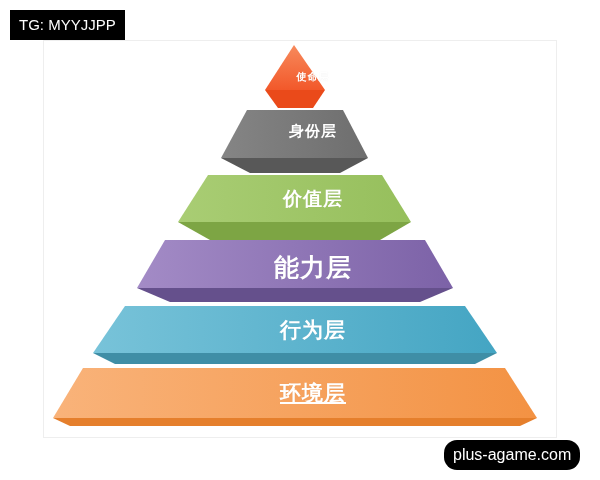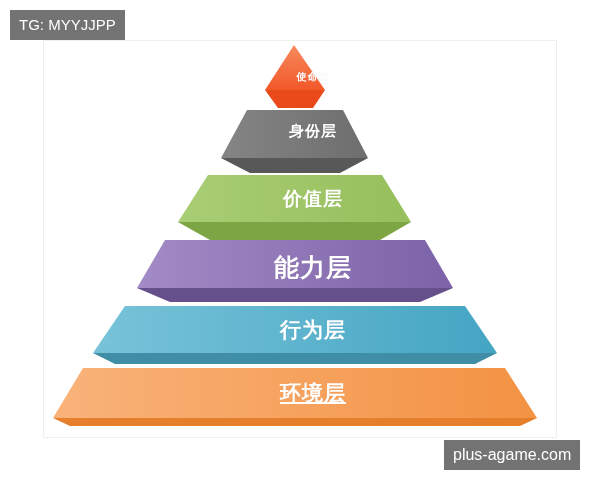--- a/index.html
+++ b/index.html
@@ -37,38 +37,39 @@
       width: 600px;
       text-align: center;
       color: #ffffff;
       font-weight: bold;
       letter-spacing: 1px;
       white-space: nowrap;
       text-shadow: 0 0 1px rgba(0,0,0,0.08);
     }
     .watermark {
       position: absolute;
-      background: #737373;
+      background: #000000;
       color: #ffffff;
       font-family: "Liberation Sans", "DejaVu Sans", sans-serif;
       font-size: 15px;
       line-height: 30px;
       padding: 0 9px;
       white-space: nowrap;
     }
     .wm-top {
       left: 10px;
       top: 10px;
       height: 30px;
     }
     .wm-bottom {
       left: 444px;
       top: 440px;
       height: 30px;
       font-size: 16px;
+      border-radius: 13px;
     }
   </style>
 </head>
 <body>
 
 <div class="frame"></div>
 
 <svg class="diagram" viewBox="0 0 600 480" xmlns="http://www.w3.org/2000/svg">
   <defs>
     <linearGradient id="g-red" x1="0" y1="0" x2="0" y2="1">

